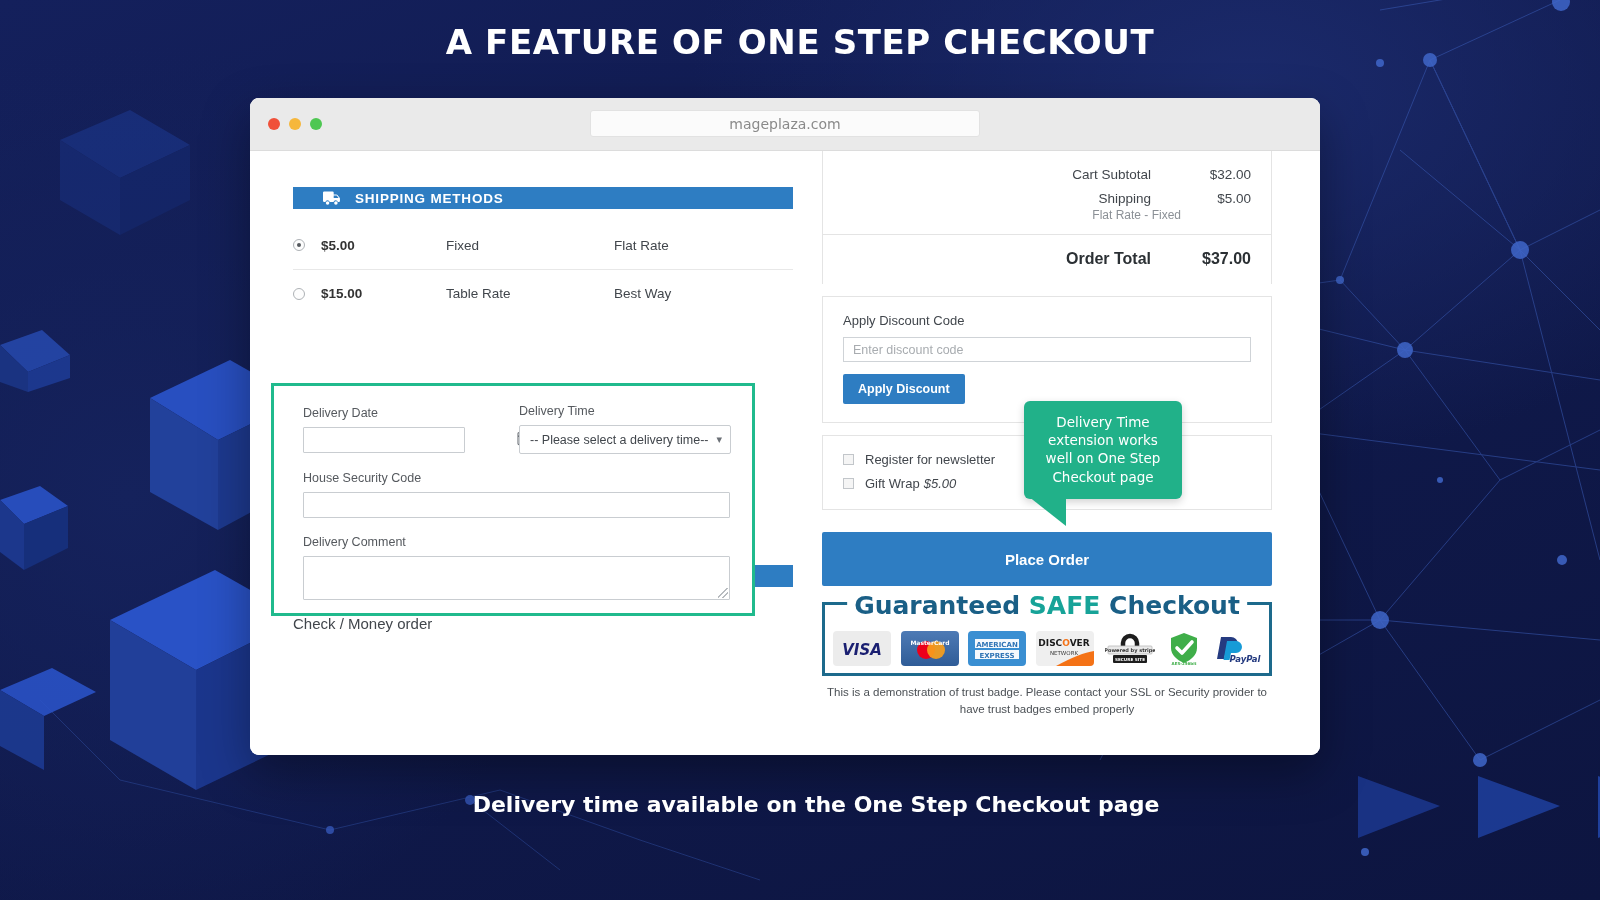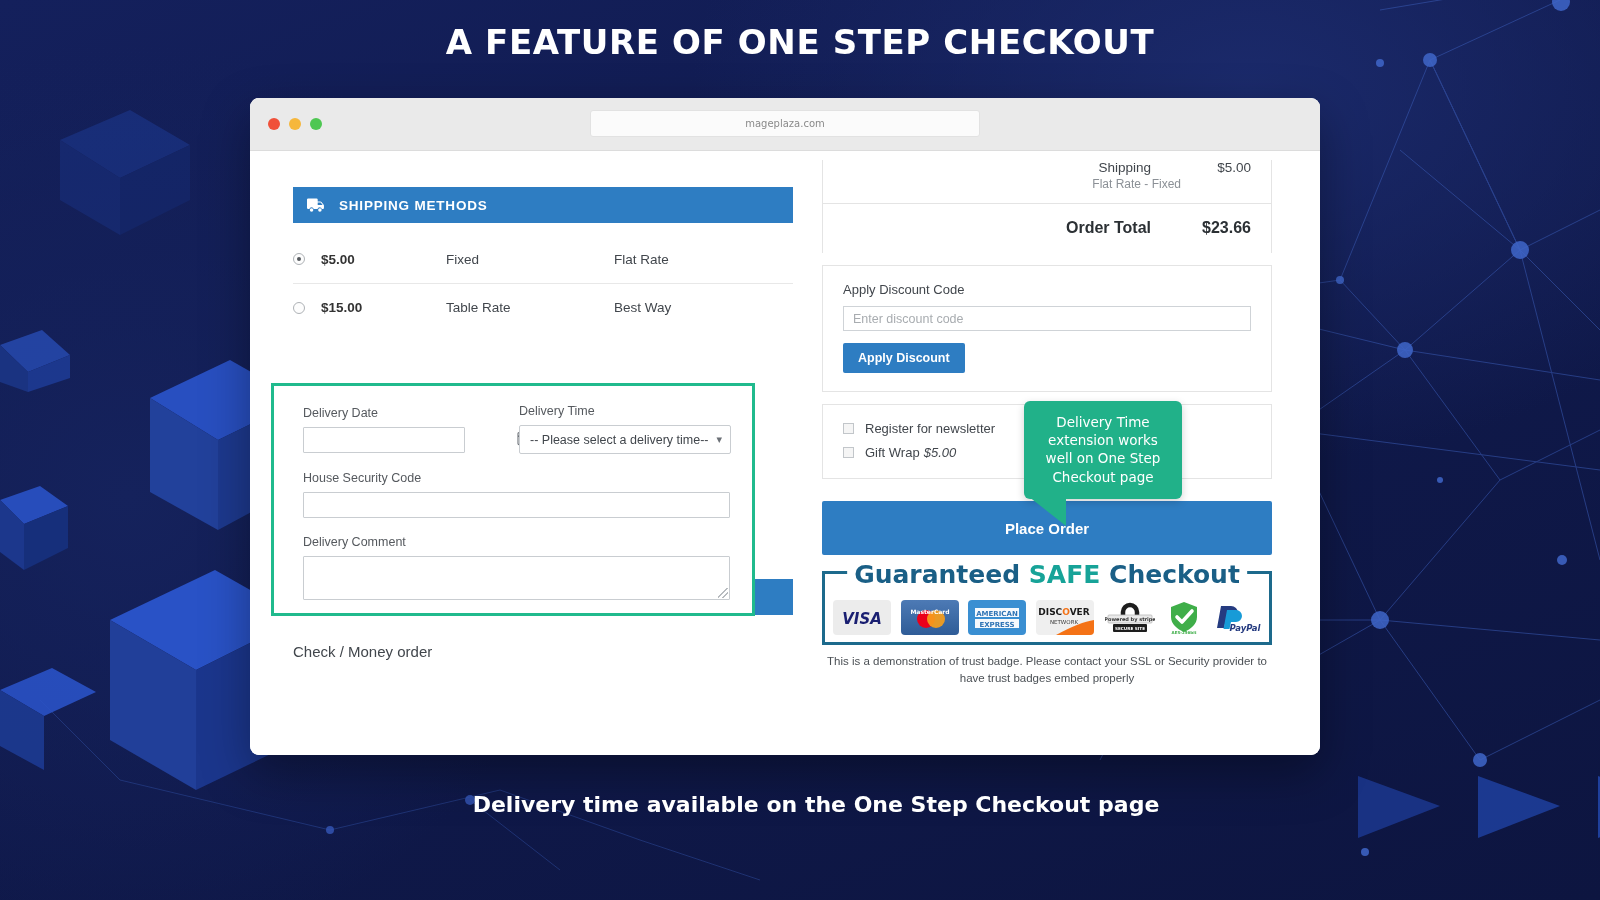--- a/index.html
+++ b/index.html
@@ -62,35 +62,35 @@
   .dot.r { background: #f0513a; }
   .dot.y { background: #f6b73c; }
   .dot.g { background: #4ec752; }
   .urlbar {
     position: absolute; left: 340px; top: 12px;
     width: 390px; height: 27px;
     background: #fbfbfb;
     border: 1px solid #e2e2e2;
     border-radius: 3px;
     display: flex; align-items: center; justify-content: center;
-    color: #8a8a8a; font-size: 10px;
+    color: #8a8a8a; font-size: 14px;
     font-family: "DejaVu Sans", sans-serif;
   }
 
   .page { position: relative; height: 604px; background: #fff; }
 
   
   .leftcol { position: absolute; left: 43px; top: 36px; width: 500px; }
 
   .sec-head {
     background: #2e7dc2;
     color: #fff;
-    height: 36px;
+    height: 22px;
     display: flex; align-items: center;
-    padding-left: 14px;
+    padding-left: 30px;
     font-size: 13.5px;
     font-weight: bold;
     letter-spacing: 0.8px;
   }
   .sec-head .ico { margin-right: 13px; display: flex; align-items: center; }
 
   .ship-row {
     display: flex; align-items: center;
     height: 48px;
     font-size: 13.5px; color: #41464c;
@@ -446,29 +446,33 @@
       </div>
     </div>
 
     <div class="tooltip">
       <span>Delivery Time extension works well on One Step Checkout page</span>
     </div>
 
     <div class="rightcol">
 
       <div class="summary">
+        <div class="sumrow" style="padding-top:16px;">
+          <span class="lbl">Cart Subtotal</span>
+          <span class="val">$32.00</span>
+        </div>
         <div class="sumrow" style="margin-top:9px;">
           <span class="lbl">Shipping</span>
           <span class="val">$5.00</span>
         </div>
         <div class="subnote">Flat Rate - Fixed</div>
 
         <div class="sumrow total">
           <span class="lbl">Order Total</span>
-          <span class="val">$23.66</span>
+          <span class="val">$37.00</span>
         </div>
       </div>
 
       <div class="panel">
         <div class="plabel">Apply Discount Code</div>
         <div class="pinput">
           <span>Enter discount code</span>
         </div>
         <button class="btn-blue">Apply Discount</button>
       </div>

